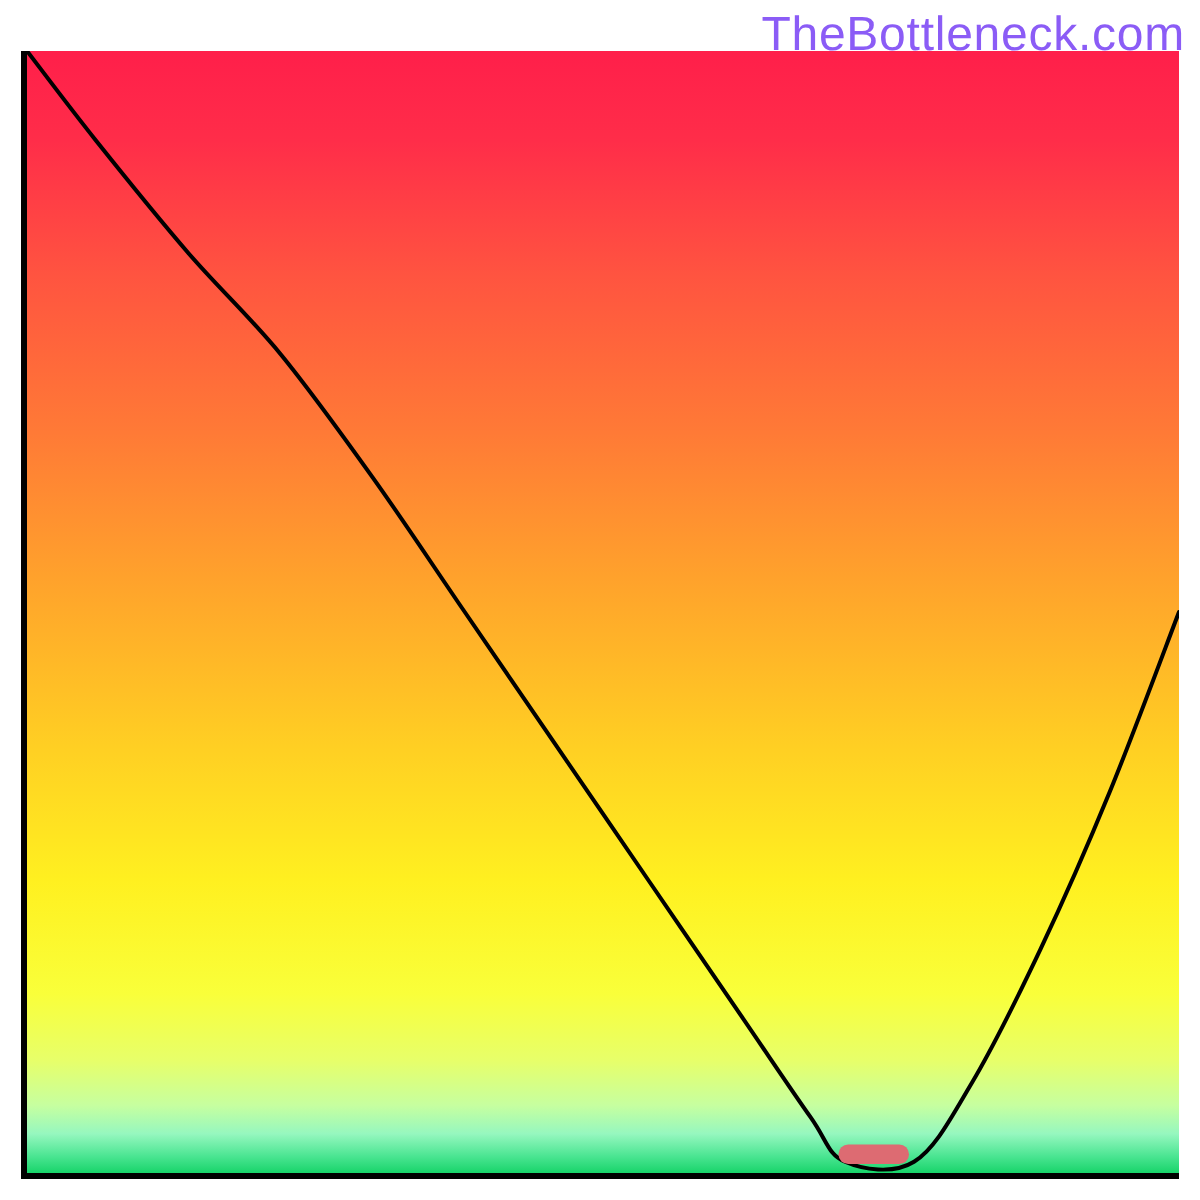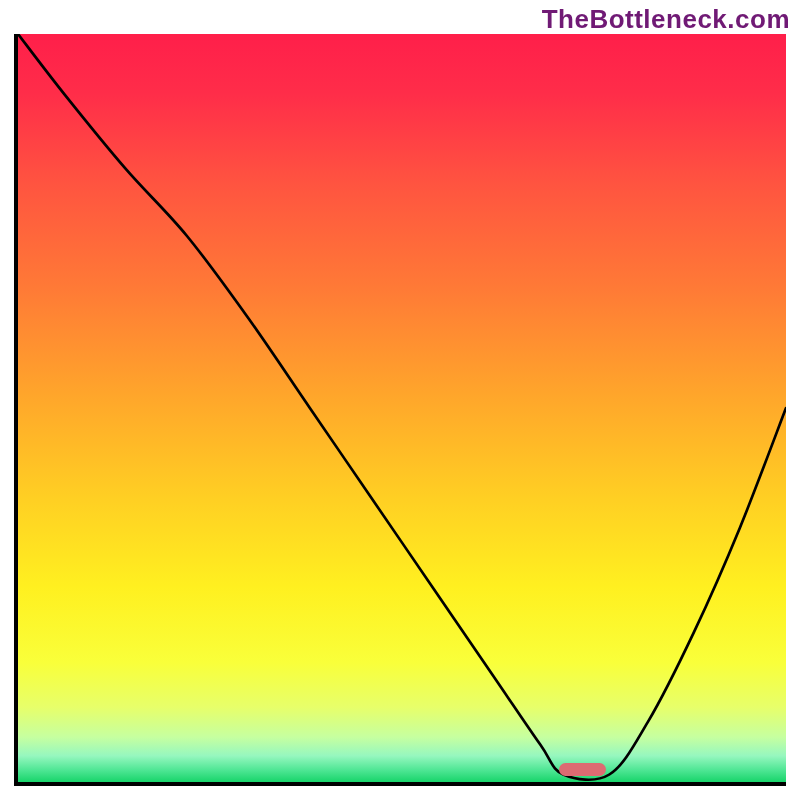--- a/index.html
+++ b/index.html
@@ -13,23 +13,23 @@
   }
   .stage {
     position: relative;
     width: 800px;
     height: 800px;
   }
   .watermark {
     position: absolute;
     top: 4px;
     right: 10px;
-    font-size: 26px;
-    font-weight: 700;
-    color: #701a75;
+    font-size: 32px;
+    font-weight: 400;
+    color: #8b5cf6;
     letter-spacing: 0.5px;
     z-index: 50;
   }
   .plot-frame {
     position: absolute;
     left: 14px;
     top: 34px;
     width: 772px;
     height: 752px;
     border-left: 4px solid #000;

